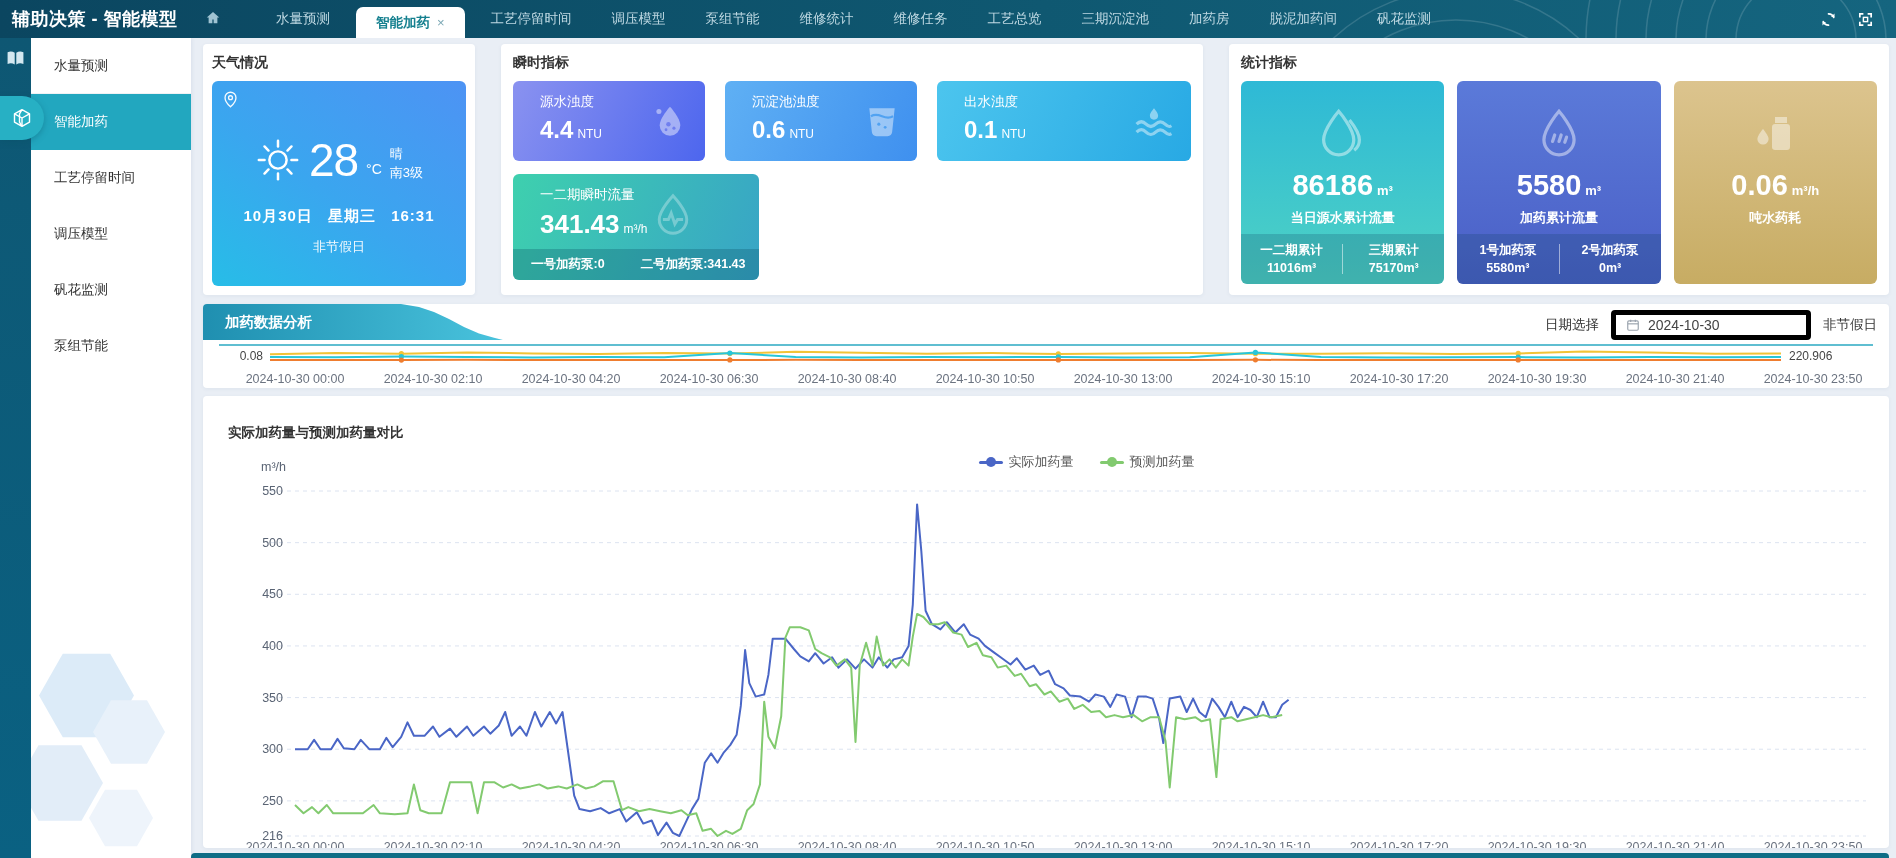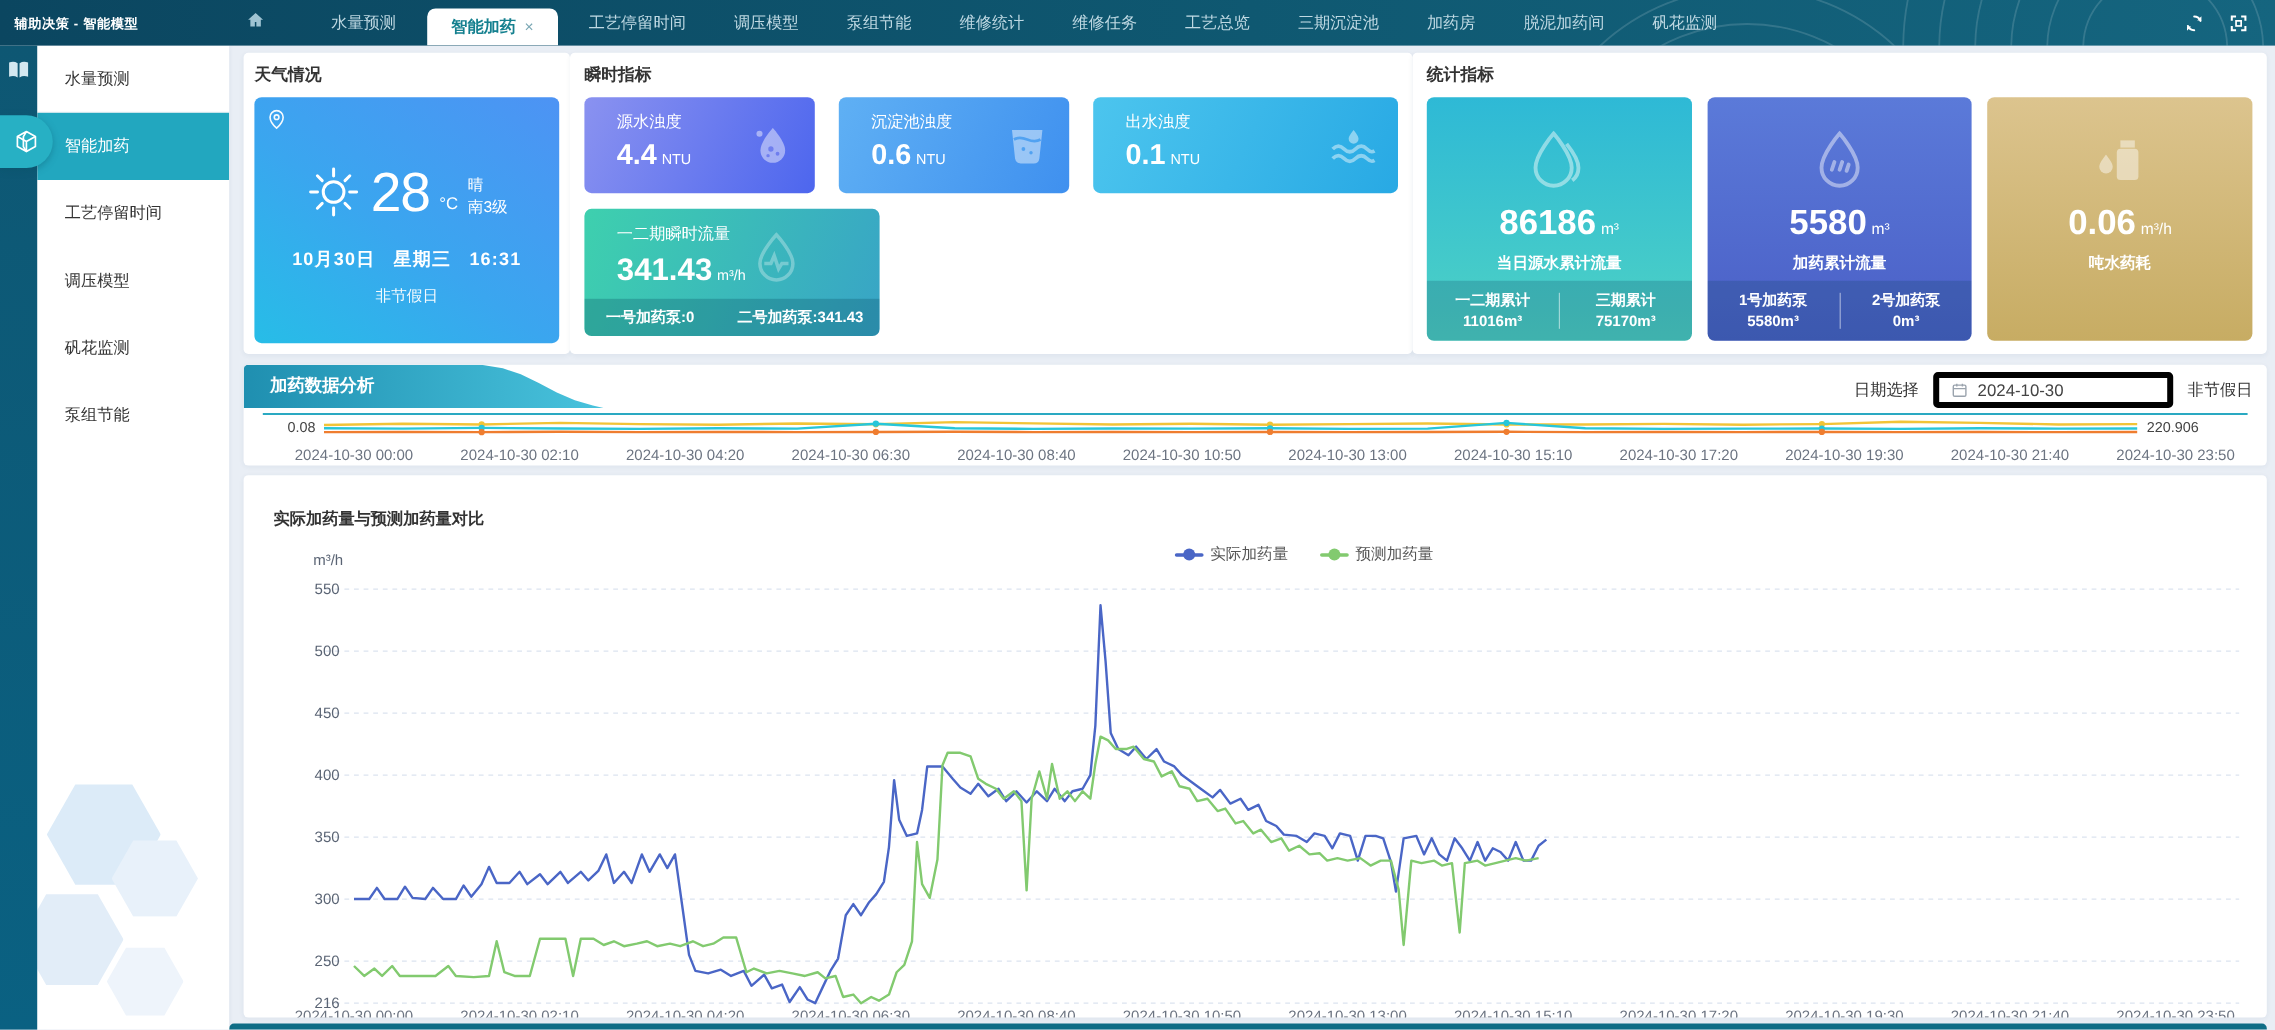--- a/index.html
+++ b/index.html
@@ -4,21 +4,21 @@
 <style>
   * { margin:0; padding:0; box-sizing:border-box; }
   html,body { width:1896px; height:858px; overflow:hidden;
     font-family:"Liberation Sans","DejaVu Sans",sans-serif; background:#e9eef5; }
 
   
   .topbar { position:absolute; left:0; top:0; width:1896px; height:38px;
     background:linear-gradient(90deg,#0b4660 0%,#0f5871 55%,#15657f 100%);
     display:flex; align-items:center; z-index:30; overflow:hidden; }
   .topbar-deco { position:absolute; right:0; top:-70px; width:620px; height:220px; opacity:.14; pointer-events:none; }
-  .app-title { color:#fff; font-size:11px; font-weight:bold; padding-left:12px; width:196px; letter-spacing:.5px; }
+  .app-title { color:#fff; font-size:18px; font-weight:bold; padding-left:12px; width:196px; letter-spacing:.5px; }
   .home-btn { width:34px; text-align:center; cursor:pointer; }
   .tabs { display:flex; align-items:flex-end; height:38px; margin-left:26px; flex:1; }
   .tab { color:#bfd9e3; font-size:13.5px; padding:0 20px; height:38px; line-height:38px;
     cursor:pointer; white-space:nowrap; display:flex; align-items:center; gap:7px; }
   .tab.active { background:#fff; color:#15808f; font-weight:bold; height:31px; line-height:31px;
     border-radius:7px 7px 0 0; margin:0 6px; }
   .tab-close { font-size:13px; color:#7aa7b4; cursor:pointer; font-weight:normal; }
   .top-actions { display:flex; gap:20px; padding-right:22px; align-items:center; }
   .top-actions svg { cursor:pointer; display:block; }
 
@@ -36,21 +36,21 @@
   .side-item:first-child { border-bottom:1px solid #f0f2f5; }
   .side-item.active { background:#22a7bf; color:#fff; }
   .hexes { position:absolute; left:0; bottom:0; width:160px; height:210px; z-index:1; }
   .hex { position:absolute; clip-path:polygon(25% 6%,75% 6%,100% 50%,75% 94%,25% 94%,0% 50%); }
 
   
   .main { position:absolute; left:191px; top:38px; width:1705px; height:820px; padding:6px 7px 0 12px; }
   .panel { background:#fff; border-radius:4px; box-shadow:0 1px 4px rgba(31,68,110,.06); }
   .panel-title { font-size:14px; color:#333; font-weight:bold; }
 
-  .row1 { display:flex; gap:0; height:251px; }
+  .row1 { display:flex; gap:26px; height:251px; }
 
   
   .weather-panel { width:272px; padding:10px 9px; }
   .weather-card { margin-top:9px; height:205px; border-radius:6px; color:#fff; position:relative;
     background:linear-gradient(215deg,#4d93f4 0%,#3aa6ef 55%,#27bde7 100%); overflow:hidden; }
   .pin { position:absolute; left:11px; top:10px; opacity:.95; }
   .weather-main { display:flex; align-items:center; justify-content:center; gap:8px; padding-top:52px; }
   .temp-num { font-size:46px; font-weight:400; letter-spacing:-1px; }
   .temp-unit { font-size:14px; margin-top:18px; }
   .weather-cond { font-size:13px; line-height:19px; margin-top:6px; }
@@ -83,21 +83,21 @@
   
   .stats-panel { flex:1; padding:10px 12px; }
   .stats-grid { margin-top:9px; display:grid; grid-template-columns:1fr 1fr 1fr; gap:13px; height:203px; }
   .scard { border-radius:6px; color:#fff; position:relative; overflow:hidden; text-align:center; }
   .s1 { background:linear-gradient(180deg,#2eb9d6,#4ed2c4); }
   .s2 { background:linear-gradient(180deg,#5b7ad9,#4a5fc6); }
   .s3 { background:linear-gradient(180deg,#dcc48e,#c7ac63); }
   .scard .sicon { margin-top:26px; opacity:.45; height:56px; }
   .scard .sval { font-weight:bold; margin-top:2px; }
   .scard .sval .num { font-size:29px; }
-  .scard .sval .unit { font-size:13px; font-weight:normal; margin-left:4px; }
+  .scard .sval .unit { font-size:13px; font-weight:bold; margin-left:4px; }
   .scard .slabel { font-size:13px; margin-top:7px; font-weight:bold; }
   .ssub { position:absolute; left:0; right:0; bottom:0; height:50px; background:rgba(13,62,96,.22);
     display:flex; align-items:center; }
   .ssub .cell { flex:1; font-size:12.5px; font-weight:bold; line-height:18px; }
   .ssub .bar { width:1px; height:30px; background:rgba(255,255,255,.5); }
 
   
   .band { margin-top:9px; height:84px; position:relative; }
   .ribbon { position:absolute; left:0; top:0; width:300px; height:36px;
     background:linear-gradient(90deg,#1f8fb0,#49c3dd);

